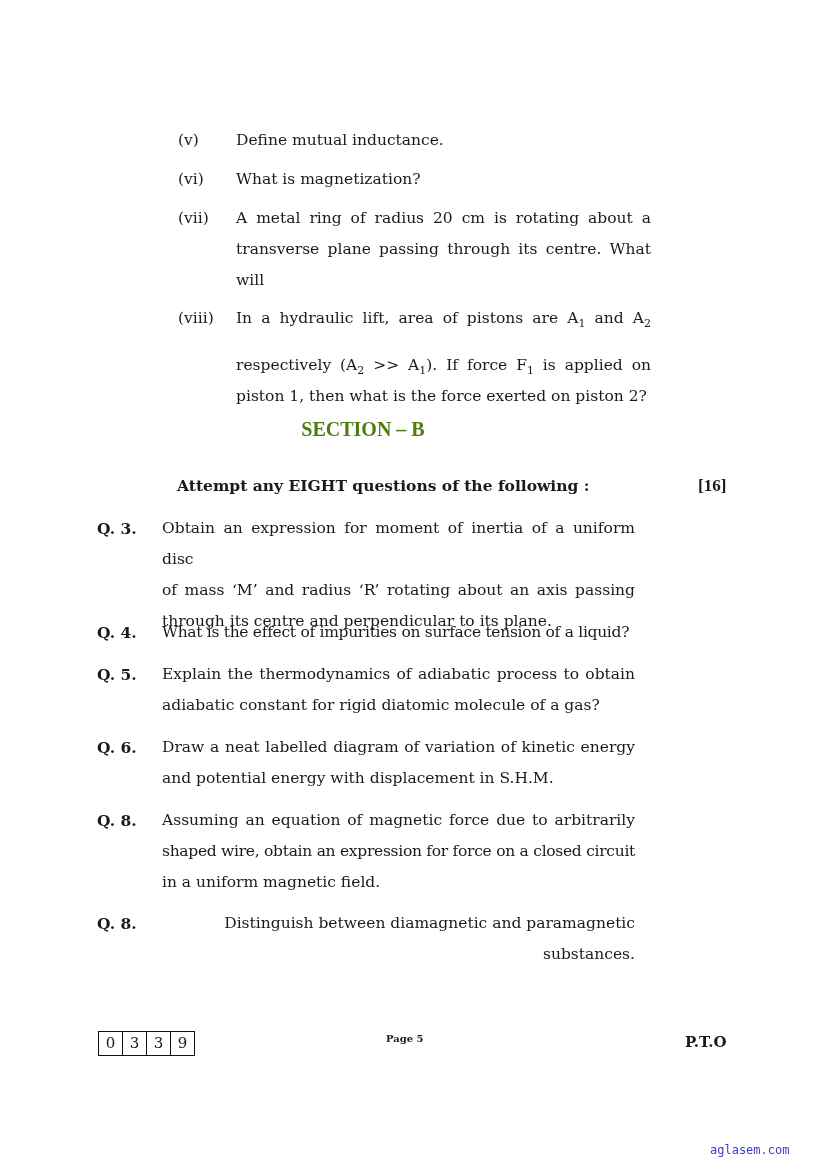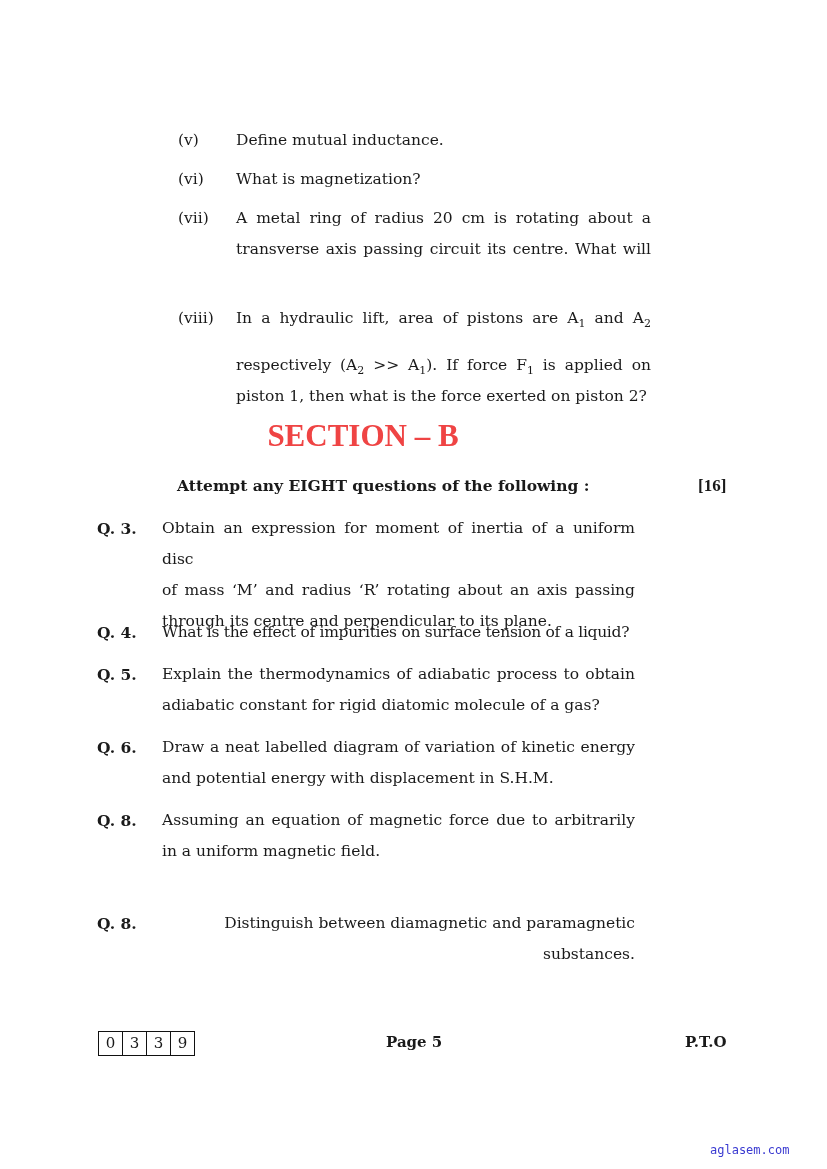--- a/index.html
+++ b/index.html
@@ -6,33 +6,33 @@
   body { width:827px; height:1169px; position:relative; overflow:hidden;
          font-family:"DejaVu Serif", serif; color:#1a1a1a; }
   .serif { font-family:"Liberation Serif", serif; }
   .sub { font-size:11px; vertical-align:-4px; line-height:0; }
 
   .subq { position:absolute; left:178px; width:475px; font-size:15.5px; }
   .subq .num { position:absolute; left:0; top:0; width:55px; }
   .subq .txt { position:absolute; left:58px; width:415px; line-height:31px; text-align:justify; }
 
   .section-title { position:absolute; top:418px; left:0; width:726px; text-align:center;
-                   font-family:"Liberation Serif", serif; font-weight:bold; font-size:31px; color:#ef4444; }
+                   font-family:"Liberation Serif", serif; font-weight:bold; font-size:20px; color:#4d7c0f; }
   .instr { position:absolute; top:476px; left:177px; font-weight:bold; font-size:15.5px; }
   .marks { position:absolute; top:476px; left:698px; font-family:"Liberation Serif", serif; font-weight:bold; font-size:17px; }
 
   .q { position:absolute; left:97px; width:560px; font-size:15.5px; }
   .q .qnum { position:absolute; left:0; top:0; font-weight:bold; }
   .q .qtxt { position:absolute; left:65px; width:473px; line-height:31px; text-align:justify; }
   .q .qtxt.last { text-align:right; }
 
   .code-boxes { position:absolute; left:98px; top:1031px; display:flex; border:1.5px solid #111; }
   .code-box { width:23px; height:23px; border-right:1.5px solid #111; text-align:center; line-height:23px; font-size:15px; }
   .code-box:last-child { border-right:none; }
-  .page-no { position:absolute; left:386px; top:1033px; font-weight:bold; font-size:15px; }
+  .page-no { position:absolute; left:386px; top:1033px; font-weight:bold; font-size:10px; }
   .pto { position:absolute; left:685px; top:1033px; font-weight:bold; font-size:15px; }
   .watermark { position:absolute; left:710px; top:1143px; font-family:"DejaVu Sans Mono", monospace; font-size:12px; color:#3b3bd1; }
 </style>
 </head>
 <body>
 
 <div class="subq" style="top:131px;">
   <span class="num">(v)</span>
   <div class="txt" style="top:-6px;">
     <div>Define mutual inductance.</div>
@@ -43,21 +43,21 @@
   <span class="num">(vi)</span>
   <div class="txt" style="top:-6px;">
     <div>What is magnetization?</div>
   </div>
 </div>
 
 <div class="subq" style="top:209px;">
   <span class="num">(vii)</span>
   <div class="txt" style="top:-6px;">
     <div style="text-align-last:justify;">A metal ring of radius 20 cm is rotating about a</div>
-    <div style="text-align-last:justify;">transverse axis passing circuit its centre. What will</div>
+    <div style="text-align-last:justify;">transverse plane passing through its centre. What will</div>
   </div>
 </div>
 
 <div class="subq" style="top:309px;">
   <span class="num">(viii)</span>
   <div class="txt" style="top:-6px;">
     <div style="text-align-last:justify;">
       <span>In a hydraulic lift, area of pistons are A</span><span class="sub">1</span><span> and A</span><span class="sub">2</span>
     </div>
     <div style="text-align-last:justify;margin-top:16px;">
@@ -100,20 +100,21 @@
   <div class="qtxt" style="top:-6px;">
     <div style="text-align-last:justify;">Draw a neat labelled diagram of variation of kinetic energy</div>
     <div>and potential energy with displacement in S.H.M.</div>
   </div>
 </div>
 
 <div class="q" style="top:811px;">
   <span class="qnum">Q. 8.</span>
   <div class="qtxt" style="top:-6px;">
     <div style="text-align-last:justify;">Assuming an equation of magnetic force due to arbitrarily</div>
+    <div style="text-align-last:justify; letter-spacing:-0.3px;">shaped wire, obtain an expression for force on a closed circuit</div>
     <div>in a uniform magnetic field.</div>
   </div>
 </div>
 
 <div class="q" style="top:914px;">
   <span class="qnum">Q. 8.</span>
   <div class="qtxt last" style="top:-6px;">
     <div>Distinguish between diamagnetic and paramagnetic</div>
     <div>substances.</div>
   </div>

